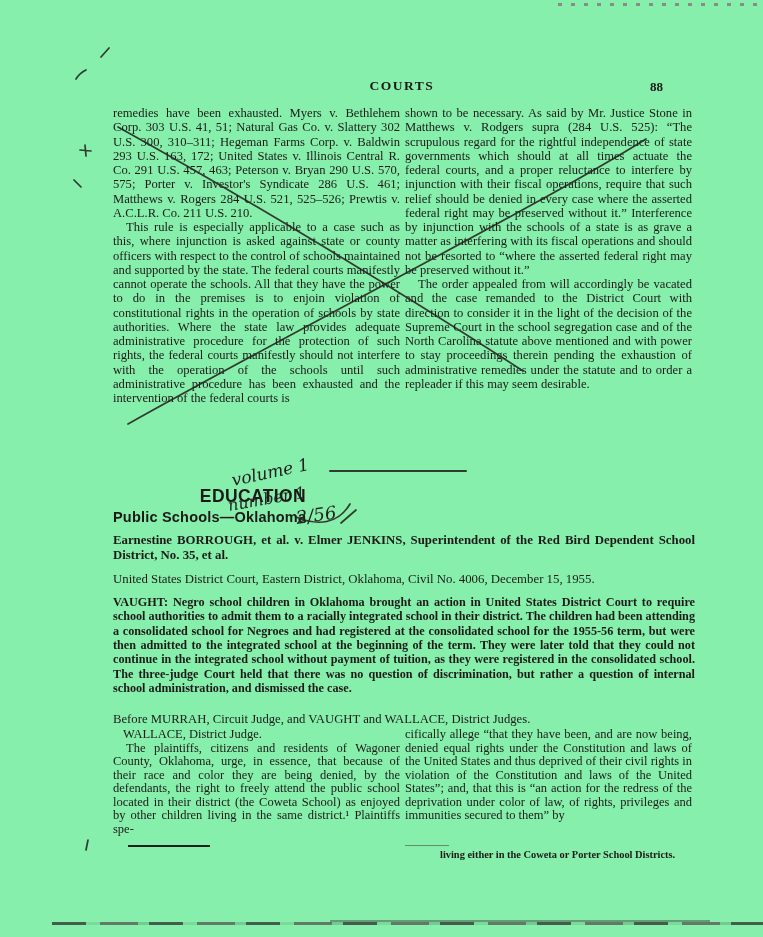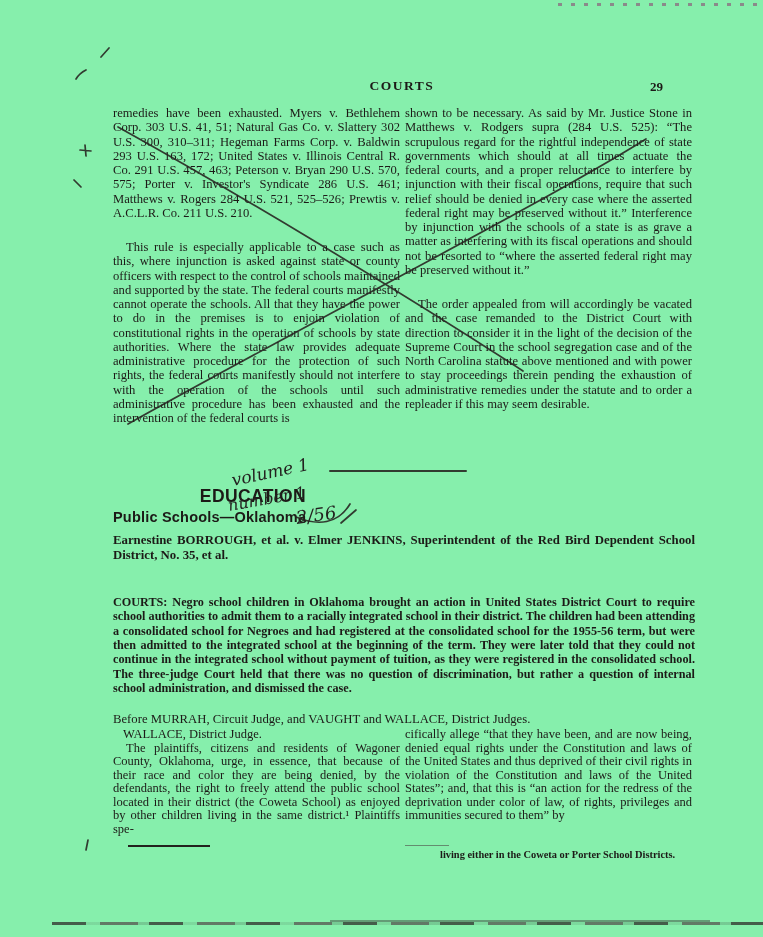--- a/index.html
+++ b/index.html
@@ -16,21 +16,21 @@
   .scan-bottom-edge2{position:absolute;left:330px;top:920px;width:380px;height:2px;opacity:.45;background:#3a3835;}
 
   .hdr-title{position:absolute;left:113px;top:78px;width:578px;text-align:center;
     font-weight:bold;font-size:13.5px;letter-spacing:1.5px;}
   .hdr-num{position:absolute;left:593px;top:79px;width:70px;text-align:right;
     font-weight:bold;font-size:13px;}
 
   .col{position:absolute;width:287px;font-size:12.6px;line-height:14.25px;
     text-align:justify;text-justify:inter-word;}
   .col p{margin:0;}
-  .col p.ind{text-indent:13px;margin-top:20px;}
+  .col p.ind{text-indent:13px;}
   .col-tl{left:113px;top:106px;}
   .col-tr{left:405px;top:106px;}
 
   .edu-head{position:absolute;left:113px;top:486px;font-family:"Liberation Sans",sans-serif;font-weight:bold;}
   .edu-head .h1{font-size:17.5px;letter-spacing:.4px;text-align:right;}
   .edu-head .h2{font-size:14.5px;margin-top:2px;letter-spacing:.2px;}
 
   .case-title{position:absolute;left:113px;top:533px;width:582px;font-weight:bold;
     font-size:12.8px;line-height:15px;text-align:justify;}
   .court-line{position:absolute;left:113px;top:572px;width:582px;font-size:12.8px;}
@@ -56,41 +56,42 @@
   .hw{font-family:"DejaVu Serif",serif;font-style:italic;fill:#23211f;}
 </style>
 </head>
 <body>
 
 <div class="page">
 
   <div class="dotted-top"></div>
 
   <div class="hdr-title">COURTS</div>
-  <div class="hdr-num">29</div>
+  <div class="hdr-num">88</div>
 
   <div class="col col-tl">
     <p>remedies have been exhausted. Myers v. Bethlehem Corp. 303 U.S. 41, 51; Natural Gas Co. v. Slattery 302 U.S. 300, 310–311; Hegeman Farms Corp. v. Baldwin 293 U.S. 163, 172; United States v. Illinois Central R. Co. 291 U.S. 457, 463; Peterson v. Bryan 290 U.S. 570, 575; Porter v. Investor's Syndicate 286 U.S. 461; Matthews v. Rogers 284 U.S. 521, 525–526; Prewtis v. A.C.L.R. Co. 211 U.S. 210.</p>
     <p class="ind">This rule is especially applicable to a case such as this, where injunction is asked against state or county officers with respect to the control of schools maintained and supported by the state. The federal courts manifestly cannot operate the schools. All that they have the power to do in the premises is to enjoin violation of constitutional rights in the operation of schools by state authorities. Where the state law provides adequate administrative procedure for the protection of such rights, the federal courts manifestly should not interfere with the operation of the schools until such administrative procedure has been exhausted and the intervention of the federal courts is</p>
   </div>
 
   <div class="col col-tr">
     <p>shown to be necessary. As said by Mr. Justice Stone in Matthews v. Rodgers supra (284 U.S. 525): “The scrupulous regard for the rightful independence of state governments which should at all times actuate the federal courts, and a proper reluctance to interfere by injunction with their fiscal operations, require that such relief should be denied in every case where the asserted federal right may be preserved without it.” Interference by injunction with the schools of a state is as grave a matter as interfering with its fiscal operations and should not be resorted to “where the asserted federal right may be preserved without it.”</p>
     <p class="ind">The order appealed from will accordingly be vacated and the case remanded to the District Court with direction to consider it in the light of the decision of the Supreme Court in the school segregation case and of the North Carolina statute above mentioned and with power to stay proceedings therein pending the exhaustion of administrative remedies under the statute and to order a repleader if this may seem desirable.</p>
   </div>
 
   <div class="edu-head">
     <div class="h1">EDUCATION</div>
     <div class="h2">Public Schools—Oklahoma</div>
   </div>
 
   <div class="case-title">Earnestine BORROUGH, et al. v. Elmer JENKINS, Superintendent of the Red Bird Dependent School District, No. 35, et al.</div>
+  <div class="court-line">United States District Court, Eastern District, Oklahoma, Civil No. 4006, December 15, 1955.</div>
 
   <div class="summary">
-    <span>COURTS:</span>
+    <span>VAUGHT:</span>
     <span> </span>
     <span>Negro school children in Oklahoma brought an action in United States District Court to require school authorities to admit them to a racially integrated school in their district. The children had been attending a consolidated school for Negroes and had registered at the consolidated school for the 1955-56 term, but were then admitted to the integrated school at the beginning of the term. They were later told that they could not continue in the integrated school without payment of tuition, as they were registered in the consolidated school. The three-judge Court held that there was no question of discrimination, but rather a question of internal school administration, and dismissed the case.</span>
   </div>
 
   <div class="before-line">Before MURRAH, Circuit Judge, and VAUGHT and WALLACE, District Judges.</div>
 
   <div class="col-b col-bl">
     <p class="judge-line">WALLACE, District Judge.</p>
     <p class="ind">The plaintiffs, citizens and residents of Wagoner County, Oklahoma, urge, in essence, that because of their race and color they are being denied, by the defendants, the right to freely attend the public school located in their district (the Coweta School) as enjoyed by other children living in the same district.¹ Plaintiffs spe-</p>
   </div>

